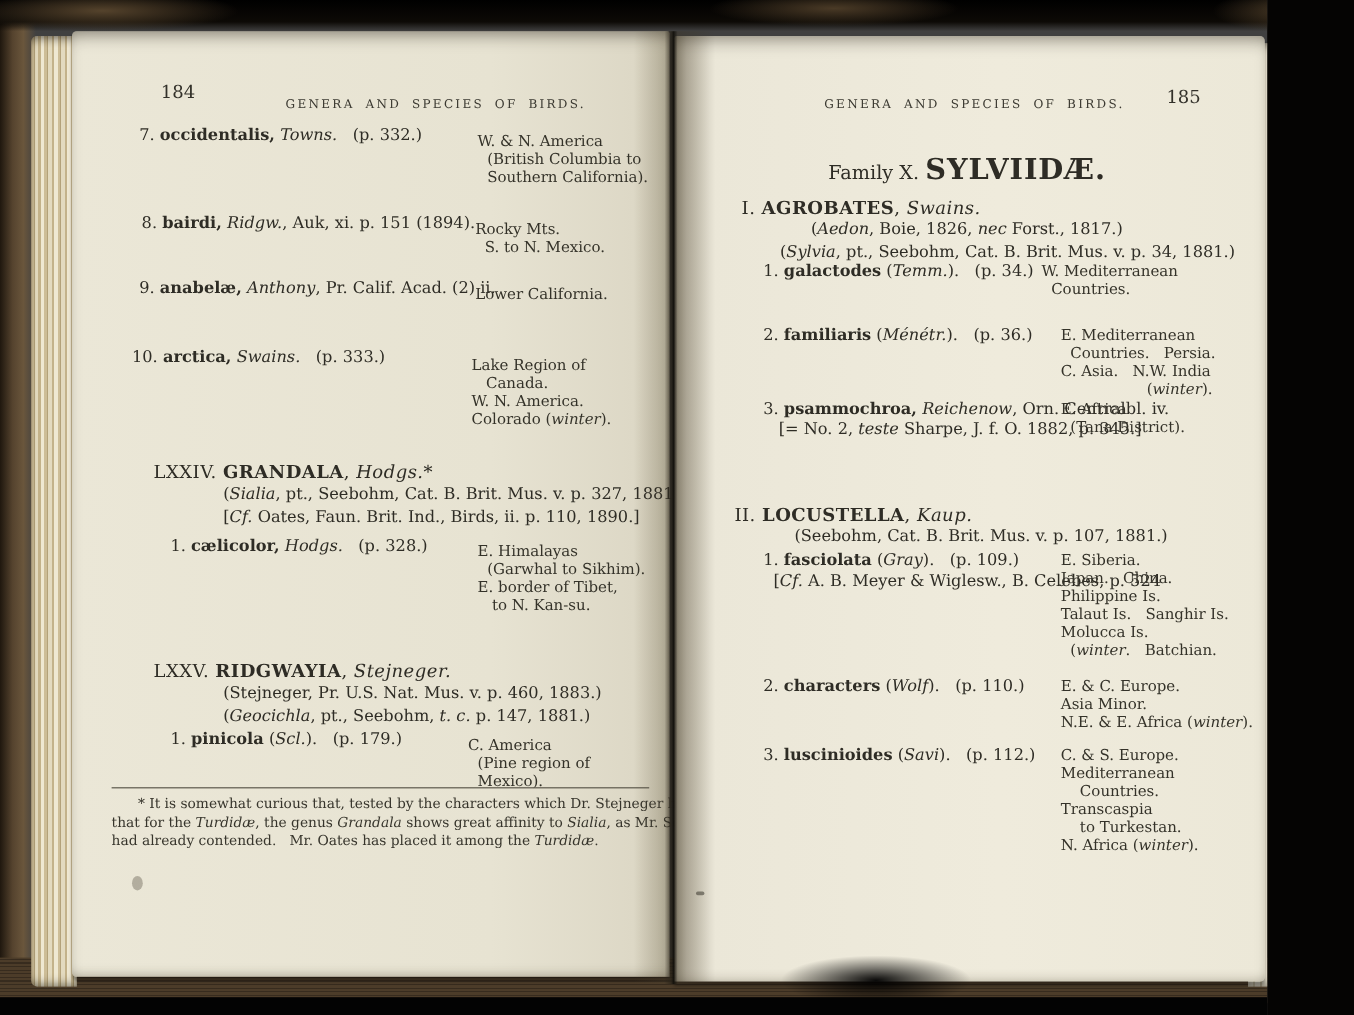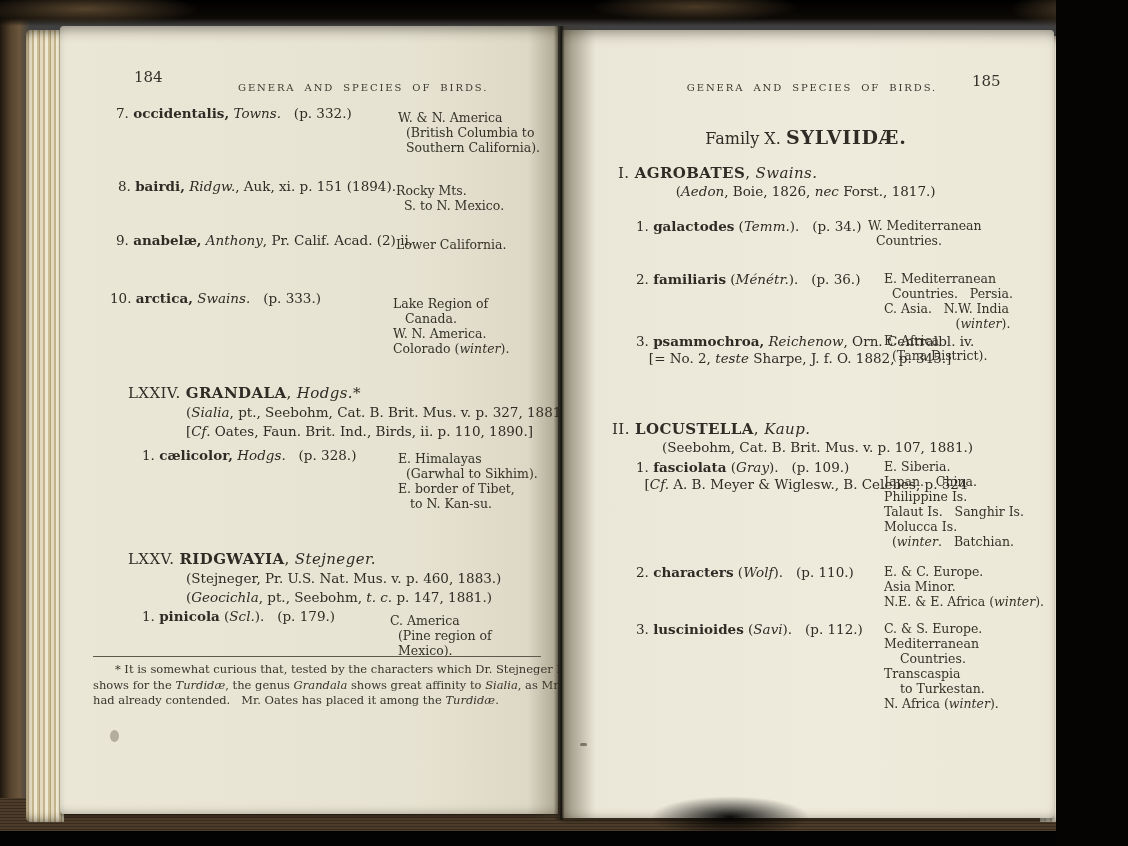--- a/index.html
+++ b/index.html
@@ -41,21 +41,21 @@
   .tl{white-space:pre;}
   .s-b{font-weight:700;}
   .s-i{font-style:italic;}
   .pagenum{font-size:15px;color:#33312a;}
   .running-header{font-size:10px;letter-spacing:1.9px;word-spacing:4px;color:#3a3830;}
   .entry-name{font-size:13.5px;line-height:17px;}
   .range{font-size:12.5px;line-height:15px;color:#343229;}
   .genus-heading{font-size:15px;letter-spacing:.4px;}
   .genus-refs{font-size:13.5px;line-height:19px;}
   .family-heading{font-size:16px;text-align:center;}
-  .family-heading .s-b{font-size:19px;letter-spacing:.8px;margin-top:38px;}
+  .family-heading .s-b{font-size:24px;letter-spacing:.8px;margin-top:38px;}
   .footnote{font-size:11.5px;line-height:15.5px;color:#37352c;}
   .fn-rule{height:1px;background:#5c594d;}
   .smudge{border-radius:50%;}
 </style>
 </head>
 <body>
 
 <div class="scene">
 
   <div class="abs cover-left"></div>
@@ -132,40 +132,41 @@
       </div>
     <div class="abs range" style="left:330px;top:587px;">
         <div class="tl"><span>C. America</span></div>
         <div class="tl"><span>  (Pine region of</span></div>
         <div class="tl"><span>  Mexico).</span></div>
       </div>
 
     <div class="abs fn-rule" style="left:33px;top:630px;width:448px;"></div>
     <div class="abs footnote" style="left:33px;top:636px;">
         <div class="tl"><span>      * It is somewhat curious that, tested by the characters which Dr. Stejneger has</span></div>
-        <div class="tl"><span>shows for the </span><span class="s-i">Turdidæ</span><span>, the genus </span><span class="s-i">Grandala</span><span> shows great affinity to </span><span class="s-i">Sialia</span><span>, as Mr. Seebohm</span></div>
+        <div class="tl"><span>that for the </span><span class="s-i">Turdidæ</span><span>, the genus </span><span class="s-i">Grandala</span><span> shows great affinity to </span><span class="s-i">Sialia</span><span>, as Mr. Seebohm</span></div>
         <div class="tl"><span>had already contended.   Mr. Oates has placed it among the </span><span class="s-i">Turdidæ</span><span>.</span></div>
       </div>
 
     <div class="abs smudge" style="left:50px;top:704px;width:9px;height:12px;background:rgba(110,105,90,.45);"></div>
   </div>
 
   <div class="abs page page-right">
     <div class="abs running-header" style="left:110px;top:52px;width:280px;text-align:center;">GENERA AND SPECIES OF BIRDS.</div>
     <div class="abs pagenum" style="left:410px;top:42px;">185</div>
 
     <div class="abs family-heading" style="left:94px;top:96px;width:300px;">
         <div class="tl"><span>Family X. </span><span class="s-b">SYLVIIDÆ.</span></div>
       </div>
 
     <div class="abs genus-heading" style="left:56px;top:134px;">
         <div class="tl"><span>I. </span><span class="s-b">AGROBATES</span><span>, </span><span class="s-i">Swains.</span></div>
       </div>
     <div class="abs genus-refs" style="left:88px;top:152px;">
         <div class="tl"><span>      (</span><span class="s-i">Aedon</span><span>, Boie, 1826, </span><span class="s-i">nec</span><span> Forst., 1817.)</span></div>
+        <div class="tl"><span>(</span><span class="s-i">Sylvia</span><span>, pt., Seebohm, Cat. B. Brit. Mus. v. p. 34, 1881.)</span></div>
       </div>
 
     <div class="abs entry-name" style="left:74px;top:188px;">
         <div class="tl"><span>1. </span><span class="s-b">galactodes</span><span> (</span><span class="s-i">Temm.</span><span>).   (p. 34.)</span></div>
       </div>
     <div class="abs range" style="left:306px;top:188px;">
         <div class="tl"><span>W. Mediterranean</span></div>
         <div class="tl"><span>  Countries.</span></div>
       </div>
 

